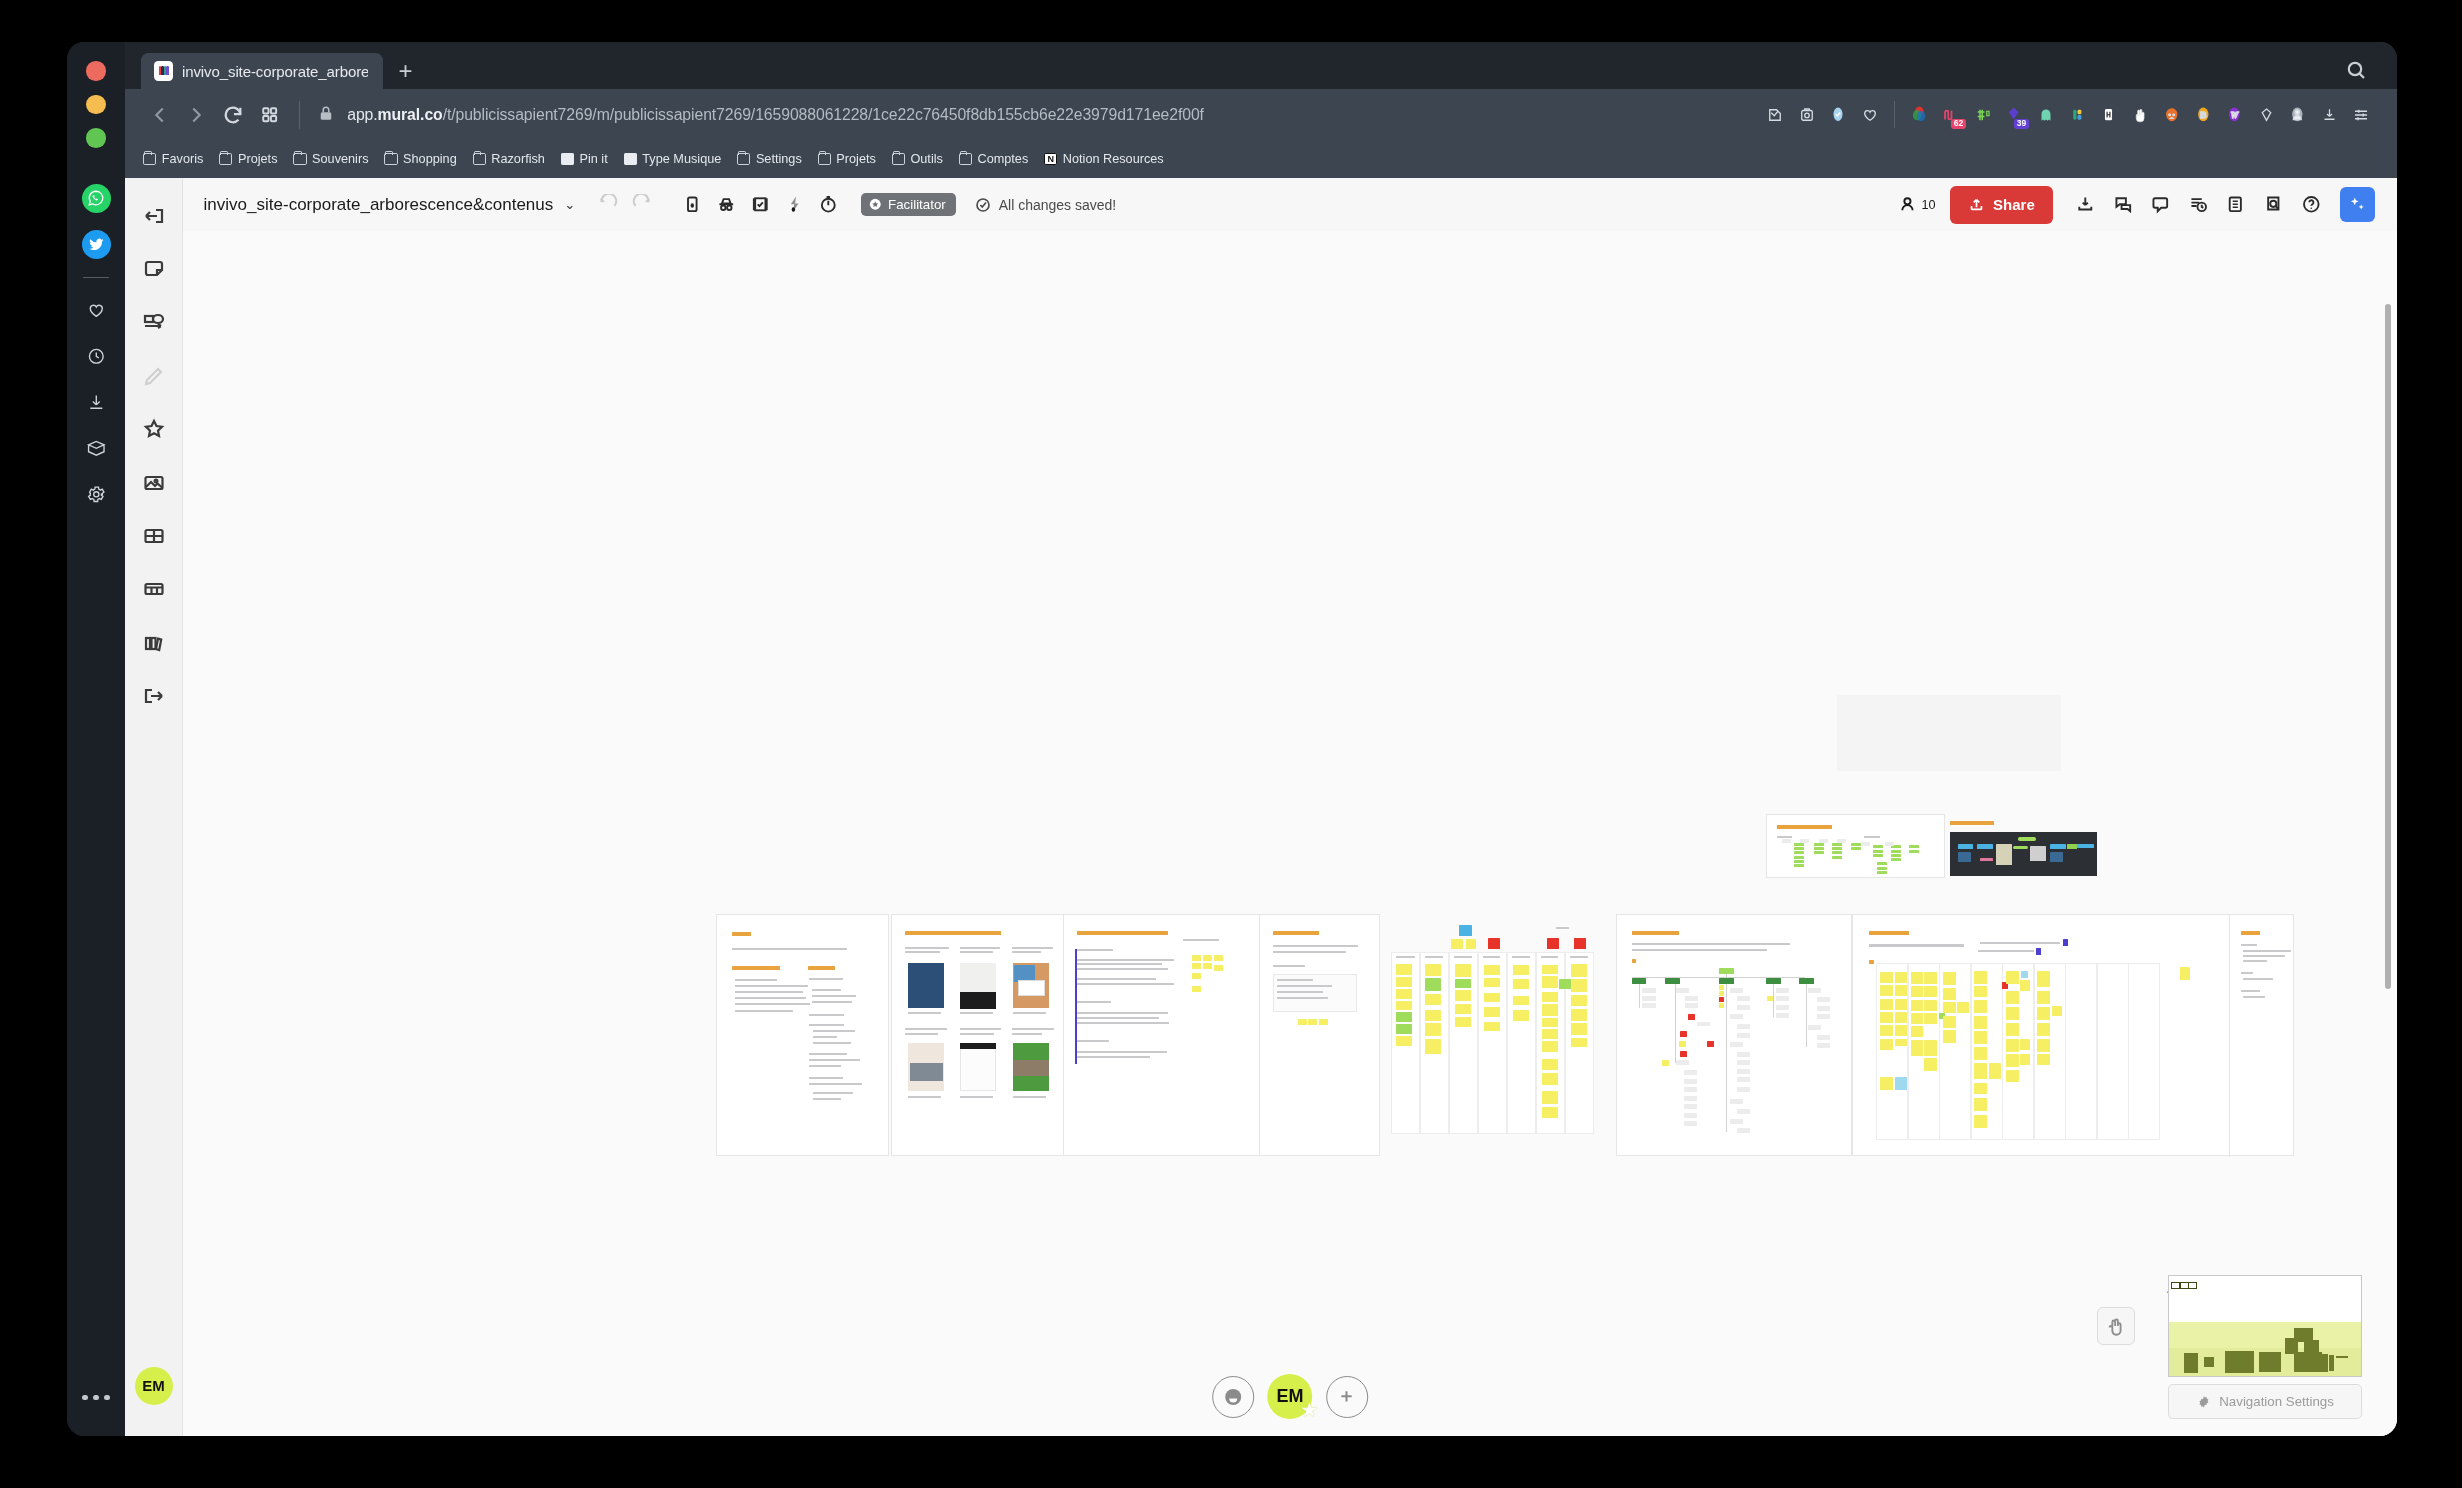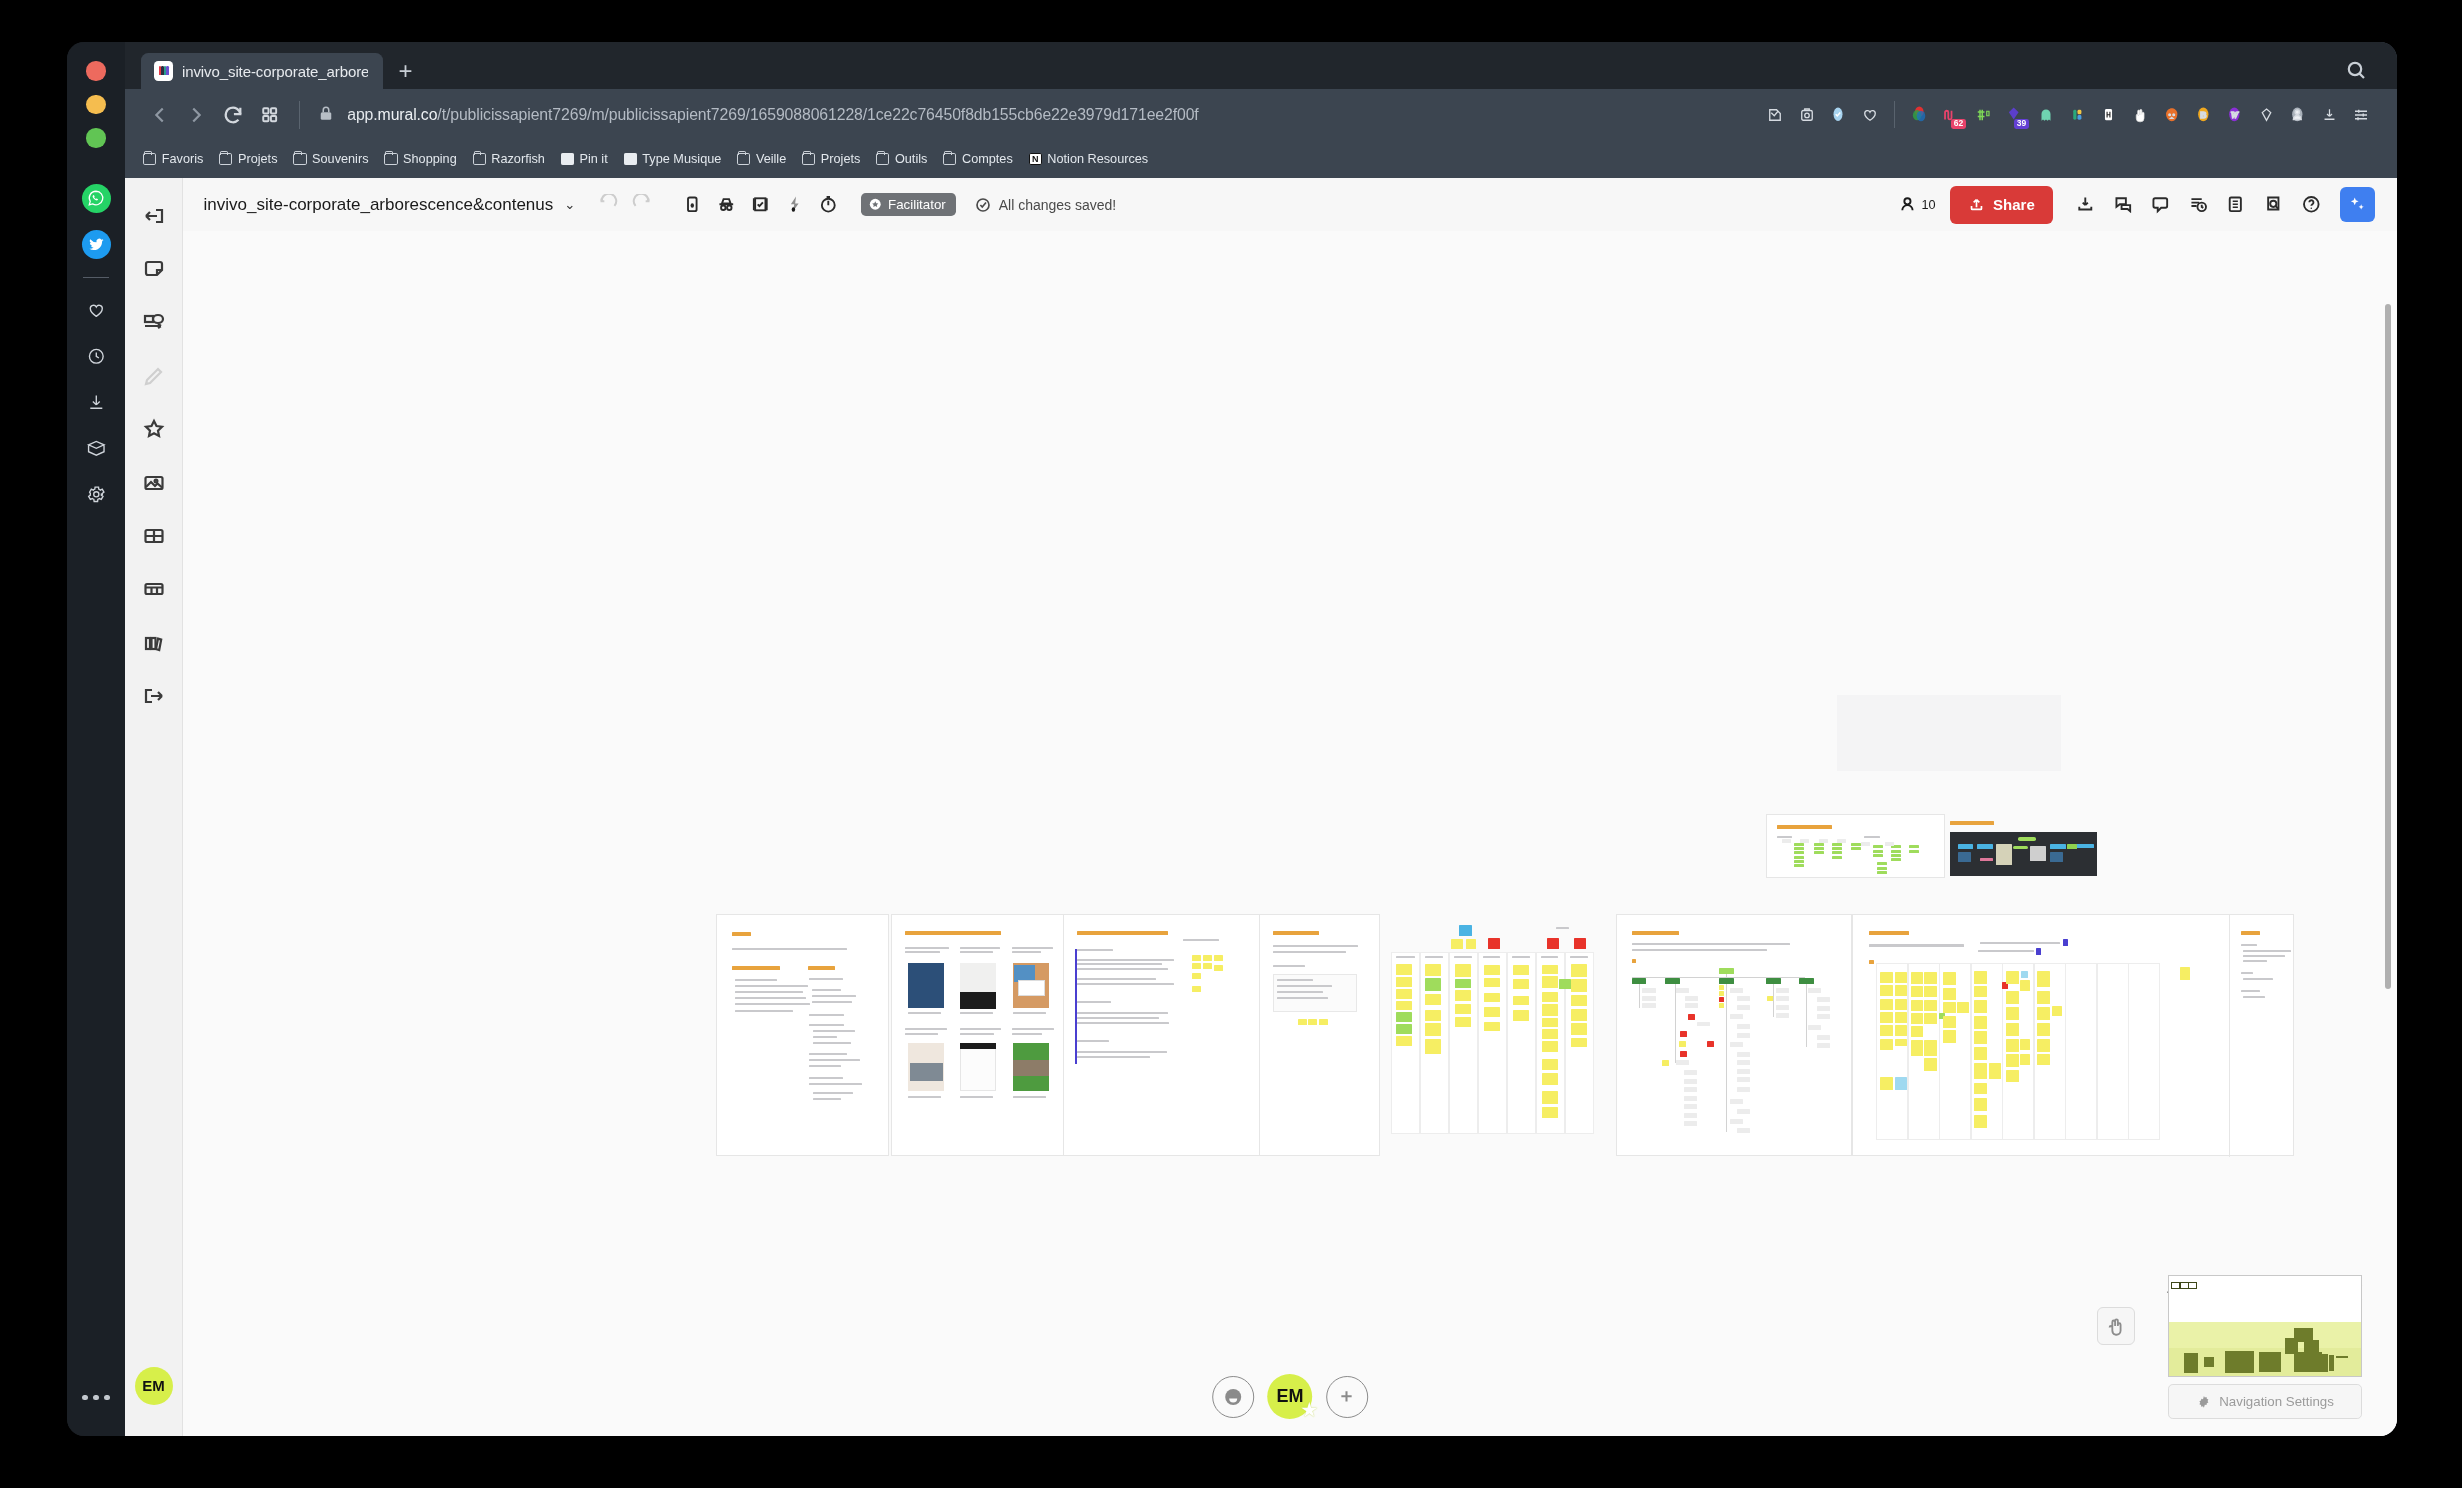--- a/index.html
+++ b/index.html
@@ -82,21 +82,21 @@
   #urlrow { height: 51px; display: flex; align-items: center; padding: 0 20.6px 0 18px; gap: 3.6px; }
   .nav-btn { width: 33px; height: 33px; display:flex; align-items:center; justify-content:center; }
   .nav-btn svg { stroke: #8e97a2; fill: none; stroke-width: 2.4; }
   .nav-btn.active svg { stroke: #d3d8de; }
   .url-divider { width: 1.2px; height: 28px; background: #5a646f; margin: 0 9.7px; }
   #lock-icon { margin: 0 8.5px 0 3.6px; }
   #lock-icon svg { stroke: #b7bec6; fill: none; stroke-width: 2; }
   #url-text {
     font-size: 15.8px; color: #b4bbc4; white-space: nowrap; letter-spacing: -0.1px;
   }
-  #url-text b { color: #eef1f4; font-weight: 400; }
+  #url-text b { color: #eef1f4; font-weight: 700; }
   #url-text .host { color: #e5e9ed; }
   #ext-bar { margin-left: auto; display: flex; align-items: center; gap: 0px; }
   .ext { width: 31.5px; height: 31.5px; display:flex; align-items:center; justify-content:center; position: relative; }
   .ext svg { stroke: #d6dbe1; fill: none; stroke-width: 1.8; }
   .ext-sep { width: 1.2px; height: 27px; background: #59636e; margin: 0 8.5px; }
   .badge-sq {
     position: absolute; right: 1.2px; bottom: 1.2px; font-size: 8.5px; color: #fff;
     border-radius: 2.4px; padding: 0.6px 2.4px; font-weight: 700; line-height: 1.1;
   }
 
@@ -507,21 +507,21 @@
       <div class="bm">
           <span class="bm-ico doc"></span>
           <span class="bm-label">Pin it</span>
         </div>
       <div class="bm">
           <span class="bm-ico doc"></span>
           <span class="bm-label">Type Musique</span>
         </div>
       <div class="bm">
           <span class="bm-ico"></span>
-          <span class="bm-label">Veille</span>
+          <span class="bm-label">Settings</span>
         </div>
       <div class="bm">
           <span class="bm-ico"></span>
           <span class="bm-label">Projets</span>
         </div>
       <div class="bm">
           <span class="bm-ico"></span>
           <span class="bm-label">Outils</span>
         </div>
       <div class="bm">

